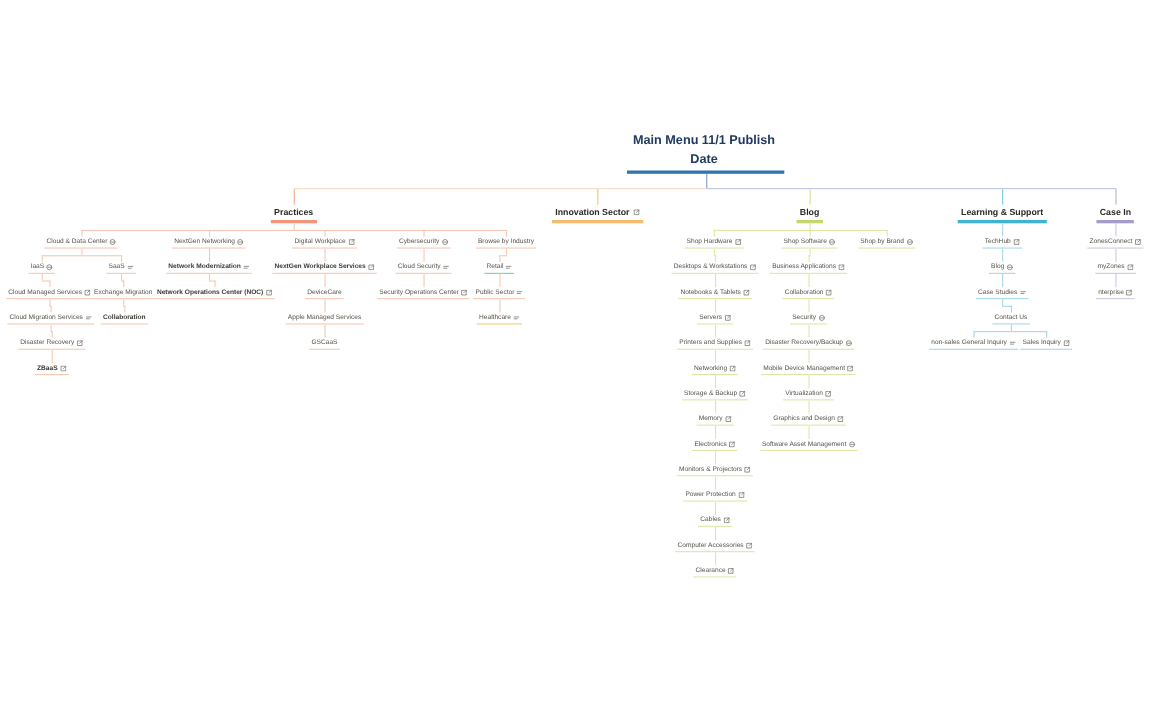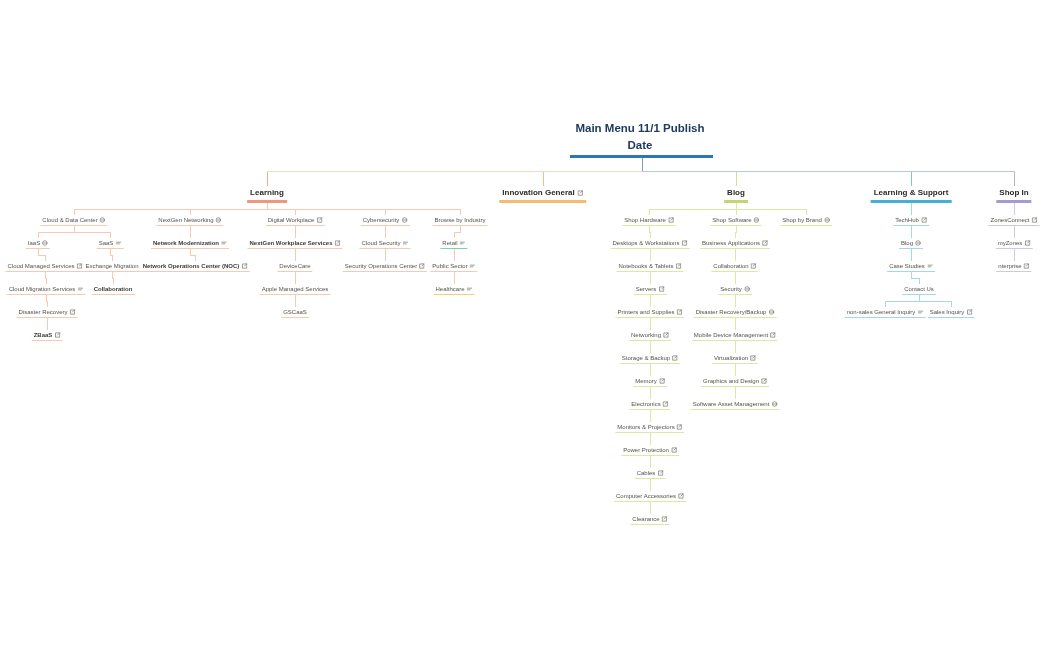--- a/index.html
+++ b/index.html
@@ -38,21 +38,21 @@
       <div class="line" style="left: 570px; top: 155px; width: 143px; height: 3px; background: rgb(46, 117, 182);"></div>
       <div class="line" style="left: 642px; top: 158px; width: 1px; height: 13px; background: rgb(123, 156, 196);"></div>
       <div class="line" style="left: 267px; top: 171px; width: 375px; height: 1px; background: rgb(247, 220, 194);"></div>
       <div class="line" style="left: 642px; top: 171px; width: 373px; height: 1px; background: rgb(183, 200, 228);"></div>
       <div class="line" style="left: 267px; top: 172px; width: 1px; height: 14px; background: rgb(243, 169, 140);"></div>
       <div class="line" style="left: 543px; top: 172px; width: 1px; height: 14px; background: rgb(244, 193, 124);"></div>
       <div class="line" style="left: 736px; top: 172px; width: 1px; height: 14px; background: rgb(214, 223, 144);"></div>
       <div class="line" style="left: 911px; top: 172px; width: 1px; height: 14px; background: rgb(121, 199, 222);"></div>
       <div class="line" style="left: 1014px; top: 172px; width: 1px; height: 14px; background: rgb(185, 174, 214);"></div>
       <div class="section-label" style="left: 267px; top: 187px; border-bottom-color: rgb(239, 150, 123);">
-        <span>Learning</span>
+        <span>Practices</span>
       </div>
       <div class="line" style="left: 267px; top: 203px; width: 1px; height: 6px; background: rgb(246, 201, 180);"></div>
       <div class="line" style="left: 74px; top: 209px; width: 387px; height: 1px; background: rgb(246, 201, 180);"></div>
       <div class="line" style="left: 74px; top: 209px; width: 1px; height: 6px; background: rgb(246, 201, 180);"></div>
       <div class="line" style="left: 190px; top: 209px; width: 1px; height: 6px; background: rgb(246, 201, 180);"></div>
       <div class="line" style="left: 295px; top: 209px; width: 1px; height: 6px; background: rgb(246, 201, 180);"></div>
       <div class="line" style="left: 385px; top: 209px; width: 1px; height: 6px; background: rgb(246, 201, 180);"></div>
       <div class="line" style="left: 460px; top: 209px; width: 1px; height: 6px; background: rgb(246, 201, 180);"></div>
       <div class="line" style="left: 74px; top: 226px; width: 1px; height: 6px; background: rgb(246, 201, 180);"></div>
       <div class="line" style="left: 38px; top: 232px; width: 73px; height: 1px; background: rgb(246, 201, 180);"></div>
@@ -270,21 +270,21 @@
       <div class="node" style="left: 454px; top: 285px; border-bottom-color: rgb(242, 207, 114);">
         <span>Healthcare</span>
         <span class="icon">
           <svg width="6" height="6" viewBox="0 0 10 10">
             <line x1="1.5" y1="3.6" x2="8.5" y2="3.6" fill="none" stroke="#7a766d" stroke-width="1.2" stroke-linecap="round"></line>
             <line x1="1.5" y1="6.4" x2="6.2" y2="6.4" fill="none" stroke="#7a766d" stroke-width="1.2" stroke-linecap="round"></line>
           </svg>
         </span>
       </div>
       <div class="section-label" style="left: 543px; top: 187px; border-bottom-color: rgb(243, 188, 110);">
-        <span>Innovation General</span>
+        <span>Innovation Sector</span>
         <span class="icon">
           <svg width="6" height="6" viewBox="0 0 10 10">
             <path d="M4.6 1.6 H1.4 V8.6 H8.4 V5.4" fill="none" stroke="#7a766d" stroke-width="1.2" stroke-linecap="round"></path>
             <path d="M6 1.4 H8.6 V4" fill="none" stroke="#7a766d" stroke-width="1.2" stroke-linecap="round"></path>
             <line x1="4.8" y1="5.2" x2="8.4" y2="1.6" fill="none" stroke="#7a766d" stroke-width="1.2" stroke-linecap="round"></line>
           </svg>
         </span>
       </div>
       <div class="section-label" style="left: 736px; top: 187px; border-bottom-color: rgb(198, 213, 110);">
         <span>Blog</span>
@@ -611,21 +611,21 @@
         <span>Sales Inquiry</span>
         <span class="icon">
           <svg width="6" height="6" viewBox="0 0 10 10">
             <path d="M4.6 1.6 H1.4 V8.6 H8.4 V5.4" fill="none" stroke="#7a766d" stroke-width="1.2" stroke-linecap="round"></path>
             <path d="M6 1.4 H8.6 V4" fill="none" stroke="#7a766d" stroke-width="1.2" stroke-linecap="round"></path>
             <line x1="4.8" y1="5.2" x2="8.4" y2="1.6" fill="none" stroke="#7a766d" stroke-width="1.2" stroke-linecap="round"></line>
           </svg>
         </span>
       </div>
       <div class="section-label" style="left: 1014px; top: 187px; border-bottom-color: rgb(167, 155, 206);">
-        <span>Shop In</span>
+        <span>Case In</span>
       </div>
       <div class="line" style="left: 1014px; top: 203px; width: 1px; height: 12px; background: rgb(207, 200, 226);"></div>
       <div class="line" style="left: 1014px; top: 226px; width: 1px; height: 12px; background: rgb(207, 200, 226);"></div>
       <div class="line" style="left: 1014px; top: 249px; width: 1px; height: 12px; background: rgb(207, 200, 226);"></div>
       <div class="node" style="left: 1014px; top: 216px; border-bottom-color: rgb(207, 200, 226);">
         <span>ZonesConnect</span>
         <span class="icon">
           <svg width="6" height="6" viewBox="0 0 10 10">
             <path d="M4.6 1.6 H1.4 V8.6 H8.4 V5.4" fill="none" stroke="#7a766d" stroke-width="1.2" stroke-linecap="round"></path>
             <path d="M6 1.4 H8.6 V4" fill="none" stroke="#7a766d" stroke-width="1.2" stroke-linecap="round"></path>

